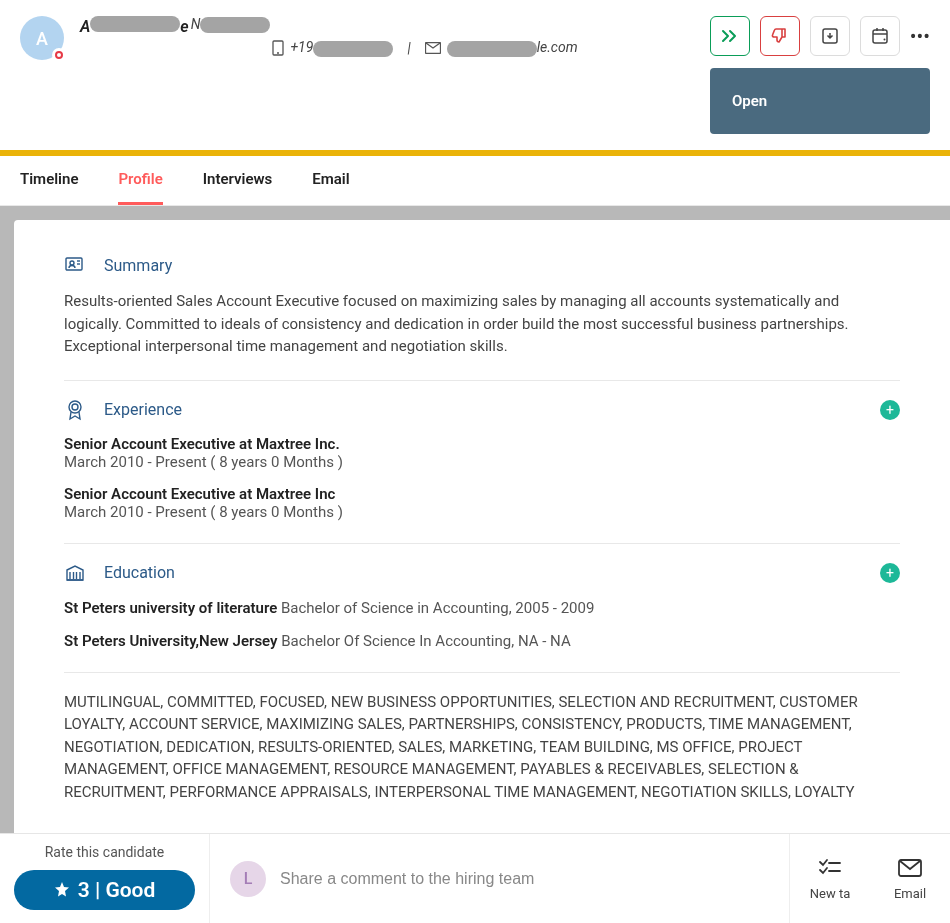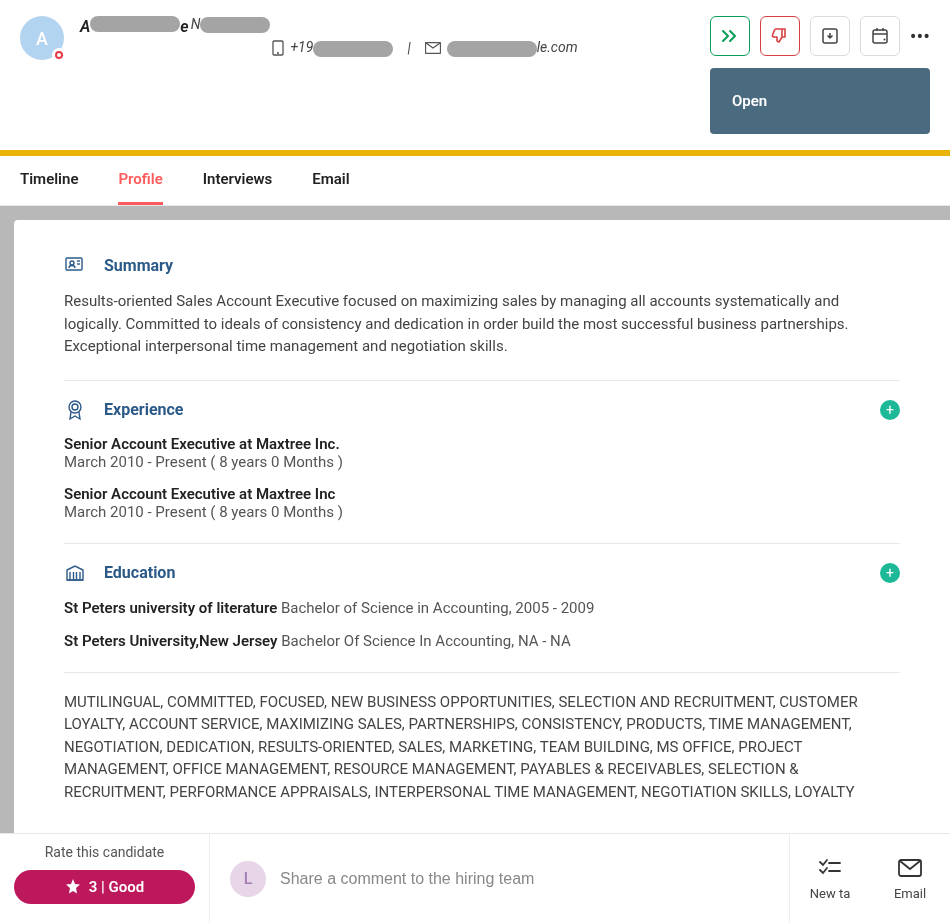--- a/index.html
+++ b/index.html
@@ -31,36 +31,36 @@
 .tab { padding: 14px 0; font-weight: 600; font-size: 15px; color: #222; cursor: pointer; border-bottom: 3px solid transparent; }
 .tab.active { color: #ff5b5b; border-bottom-color: #ff5b5b; }
 
 
 .content-outer { background: #b8b8b8; padding: 14px 0 0 14px; height: 640px; overflow: hidden; }
 .content-card { background: #fff; border-radius: 4px 0 0 0; padding: 34px 50px 30px 50px; height: 100%; overflow: hidden; }
 
 .section { margin-bottom: 22px; }
 .section-head { display: flex; align-items: center; gap: 18px; margin-bottom: 14px; position: relative; }
 .section-icon { width: 22px; height: 22px; color: #2c5a88; flex-shrink: 0; }
-.section-title { color: #2c5a88; font-weight: 700; font-size: 16px; }
+.section-title { color: #2c5a88; font-weight: 400; font-size: 16px; }
 .section-add { position: absolute; right: 0; width: 20px; height: 20px; border-radius: 50%; background: #1db898; color: #fff; display: flex; align-items: center; justify-content: center; font-size: 14px; cursor: pointer; }
 .section-body { font-size: 15px; line-height: 1.5; color: #444; }
 .divider { border: none; border-top: 1px solid #e8e8e8; margin: 18px 0; }
 
 .exp-item, .edu-item { margin-bottom: 14px; }
 .exp-title { color: #222; font-weight: 600; font-size: 15px; }
 .exp-dates { color: #555; font-size: 15px; }
 .edu-school { color: #222; font-weight: 600; font-size: 15px; }
 .edu-degree { color: #555; font-size: 15px; }
 
 
 .footer { position: absolute; left: 0; right: 0; bottom: 0; height: 90px; border-top: 1px solid #e6e6e6; background: #fff; display: flex; }
 .rating-panel { width: 210px; padding: 10px 14px; display: flex; flex-direction: column; align-items: center; gap: 10px; border-right: 1px solid #eee; }
 .rating-label { font-size: 14px; color: #555; }
-.rating-btn { background: #be185d; color: #fff; border-radius: 20px; padding: 8px 18px; display: flex; align-items: center; gap: 8px; font-weight: 600; font-size: 15px; width: 100%; justify-content: center; cursor: pointer;}
+.rating-btn { background: #0369a1; color: #fff; border-radius: 20px; padding: 8px 18px; display: flex; align-items: center; gap: 8px; font-weight: 600; font-size: 21px; width: 100%; justify-content: center; cursor: pointer;}
 .comment-panel { flex: 1; display: flex; align-items: center; gap: 14px; padding: 0 20px; border-right: 1px solid #eee;}
 .comment-avatar { width: 36px; height: 36px; border-radius: 50%; background: #e6d6e8; color: #a47db6; display: flex; align-items: center; justify-content: center; font-weight: 500; }
 .comment-input { flex: 1; border: none; outline: none; font-size: 16px; color: #333; }
 .comment-input::placeholder { color: #888; }
 .footer-actions { display: flex; }
 .footer-action { width: 80px; display: flex; flex-direction: column; align-items: center; justify-content: center; gap: 6px; font-size: 13px; color: #444; cursor: pointer; }
 .footer-action-icon { width: 24px; height: 24px; display:flex; align-items:center; justify-content:center;}
 
 svg { display: block; }
 </style>

